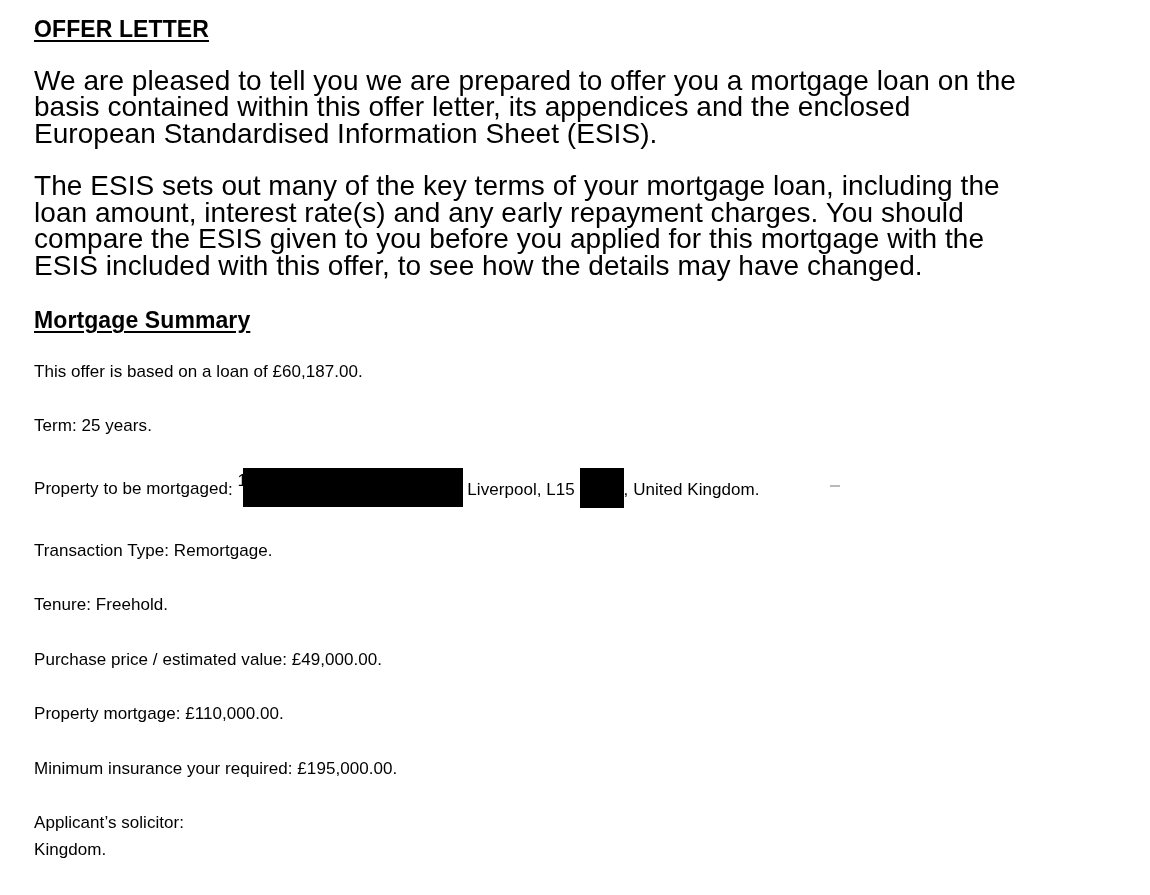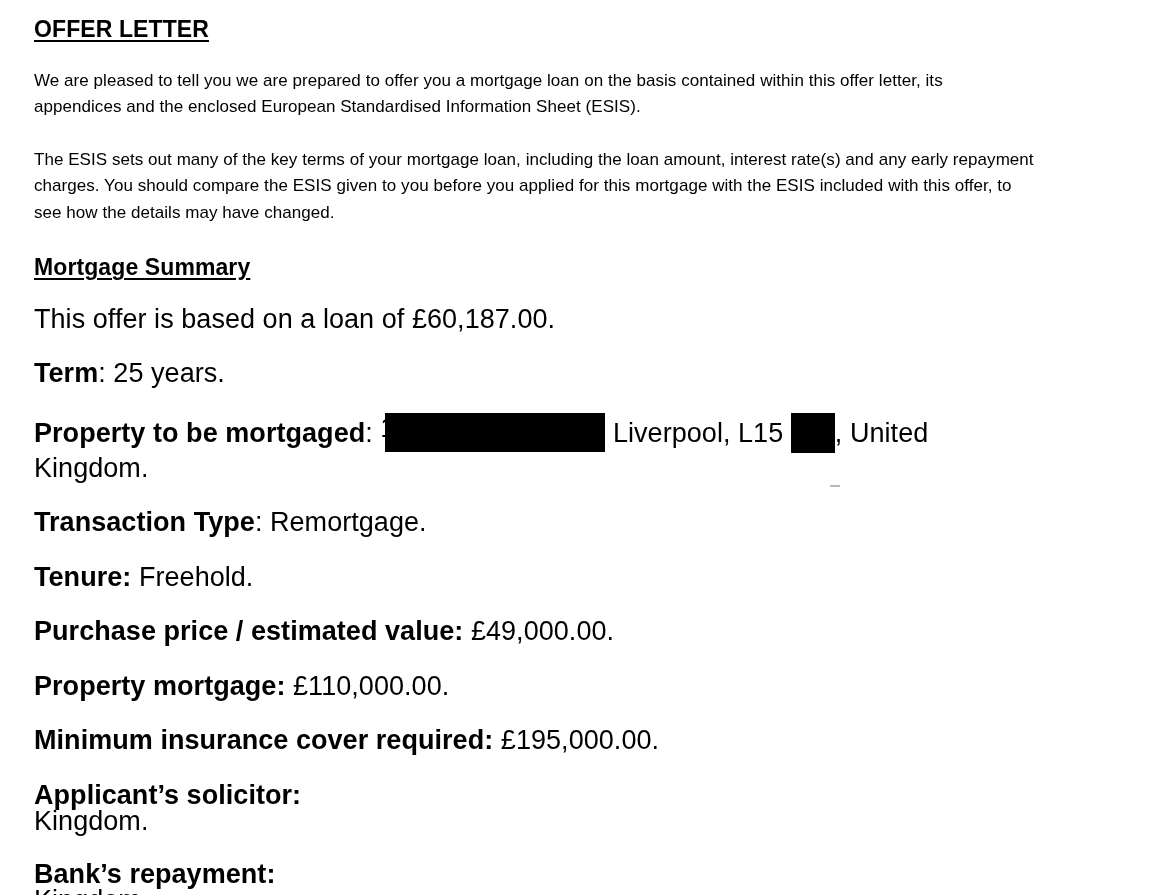--- a/index.html
+++ b/index.html
@@ -48,43 +48,43 @@
   .heading-row {
     margin-bottom: 24px;
   }
 
   .section-heading-row {
     margin-top: 28px;
     margin-bottom: 24px;
   }
 
   p.para {
+    font-size: 28px;
+    line-height: 26.5px;
+    margin: 0 0 26px 0;
+    padding: 0;
+    letter-spacing: 0.05px;
+    max-width: 1090px;
+  }
+
+  .summary-line {
     font-size: 17px;
     line-height: 26.5px;
-    margin: 0 0 26px 0;
-    padding: 0;
-    letter-spacing: 0.05px;
-    max-width: 1090px;
-  }
-
-  .summary-line {
-    font-size: 27px;
-    line-height: 26.5px;
     margin: 0 0 28px 0;
     padding: 0;
     letter-spacing: 0.05px;
     position: relative;
   }
 
   .summary-line.tight {
     margin-bottom: 26px;
   }
 
   .lbl {
-    font-weight: bold;
+    font-weight: normal;
     margin-top: 20px;
   }
 
   .redaction {
     display: inline-block;
     background: #000000;
     vertical-align: middle;
     position: relative;
     top: -2px;
   }
@@ -177,21 +177,21 @@
 
     <div class="summary-line">
       <span class="lbl">Purchase price / estimated value:</span><span> £49,000.00.</span>
     </div>
 
     <div class="summary-line">
       <span class="lbl">Property mortgage:</span><span> £110,000.00.</span>
     </div>
 
     <div class="summary-line">
-      <span class="lbl">Minimum insurance cover required:</span><span> £195,000.00.</span>
+      <span class="lbl">Minimum insurance your required:</span><span> £195,000.00.</span>
     </div>
 
     <div class="summary-line tight solicitor-block">
       <span class="lbl">Applicant’s solicitor:</span><span class="redaction-wide-applicant"></span><br>
       <span>Kingdom.</span>
     </div>
 
     <div class="summary-line tight solicitor-block">
       <span class="lbl">Bank’s repayment:</span><span class="redaction-wide-bank"></span><br>
       <span>Kingdom.</span>

